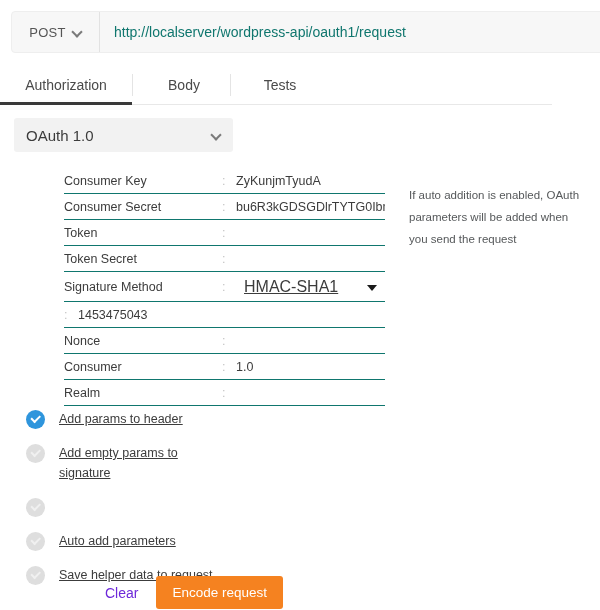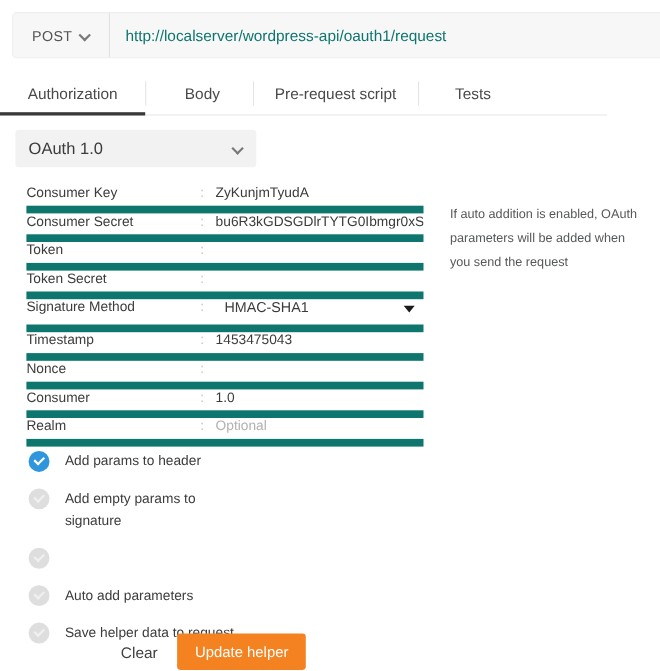--- a/index.html
+++ b/index.html
@@ -145,23 +145,24 @@
   
   .fields {
     position: absolute;
     left: 24px;
     top: 168px;
     width: 361px;
   }
   .frow {
     height: 26px;
     display: flex;
-    align-items: flex-start;
-    border-bottom: 7px solid #0f766e;
+    align-items: center;
+    border-bottom: 1px solid #0f766e;
     box-sizing: border-box;
+    margin-left: 40px;
   }
   .fname {
     width: 158px;
     font-size: 12.5px;
     color: #3c3c3c;
     white-space: nowrap;
   }
   .fcolon {
     width: 14px;
     font-size: 12.5px;
@@ -173,21 +174,22 @@
     color: #3c3c3c;
     white-space: nowrap;
     overflow: hidden;
     cursor: text;
     position: relative;
   }
   .fval.placeholder { color: #b2b2b2; }
   .frow.tall { height: 30px; }
   .fval.sig {
     padding-left: 8px;
-    font-size: 13px;
+    font-size: 16px;
+    text-decoration: underline;
   }
   .caret-down {
     position: absolute;
     right: 8px;
     top: 50%;
     margin-top: -2px;
     width: 0;
     height: 0;
     border-left: 5px solid transparent;
     border-right: 5px solid transparent;
@@ -210,20 +212,21 @@
     position: absolute;
     left: 26px;
     top: 409px;
     width: 330px;
   }
   .chkrow {
     display: flex;
     align-items: flex-start;
     margin-bottom: 14px;
     cursor: pointer;
+    text-decoration: underline;
   }
   .chkbox {
     width: 19px;
     height: 19px;
     border-radius: 50%;
     flex: 0 0 19px;
     margin-top: 1px;
     position: relative;
     background: #dedede;
   }
@@ -257,21 +260,21 @@
     left: 0;
     top: 576px;
     width: 384px;
     display: flex;
     align-items: center;
     justify-content: center;
     gap: 14px;
   }
   .btn-clear {
     font-size: 14px;
-    color: #404040;
+    color: #6d28d9;
     cursor: pointer;
     padding: 6px 4px;
   }
   .btn-update {
     background: #f58220;
     color: #ffffff;
     font-size: 13.5px;
     padding: 9px 16px;
     border: none;
     border-radius: 3px;
@@ -290,23 +293,20 @@
   <div class="url-text">http://localserver/wordpress-api/oauth1/request</div>
 </div>
 
 <div class="tabs">
   <div class="tab tab-0 active">
     <span>Authorization</span>
   </div>
   <div class="tab tab-2">
     <span>Body</span>
   </div>
-  <div class="tab tab-3">
-    <span>Pre-request script</span>
-  </div>
   <div class="tab tab-4">
     <span>Tests</span>
   </div>
 </div>
 
 <div class="auth-select">
   <span class="label">OAuth 1.0</span>
   <span class="chev"></span>
 </div>
 
@@ -339,40 +339,38 @@
   <div class="frow tall">
     <div class="fname">Signature Method</div>
     <div class="fcolon">:</div>
     <div class="fval sig">
       <span>HMAC-SHA1</span>
       <span class="caret-down"></span>
     </div>
   </div>
 
   <div class="frow">
-    <div class="fname">Timestamp</div>
     <div class="fcolon">:</div>
     <div class="fval">1453475043</div>
   </div>
 
   <div class="frow">
     <div class="fname">Nonce</div>
     <div class="fcolon">:</div>
   </div>
 
   <div class="frow">
     <div class="fname">Consumer</div>
     <div class="fcolon">:</div>
     <div class="fval">1.0</div>
   </div>
 
   <div class="frow">
     <div class="fname">Realm</div>
     <div class="fcolon">:</div>
-    <div class="fval placeholder">Optional</div>
   </div>
 
 </div>
 
 <div class="helptext">If auto addition is enabled, OAuth parameters will be added when you send the request</div>
 
 <div class="checklist">
 
   <div class="chkrow">
     <span class="chkbox on"></span>
@@ -395,14 +393,14 @@
 
   <div class="chkrow">
     <span class="chkbox"></span>
     <span class="chklabel">Save helper data to request</span>
   </div>
 
 </div>
 
 <div class="actions">
   <div class="btn-clear">Clear</div>
-  <button class="btn-update">Update helper</button>
+  <button class="btn-update">Encode request</button>
 </div>
 
 </body></html>

